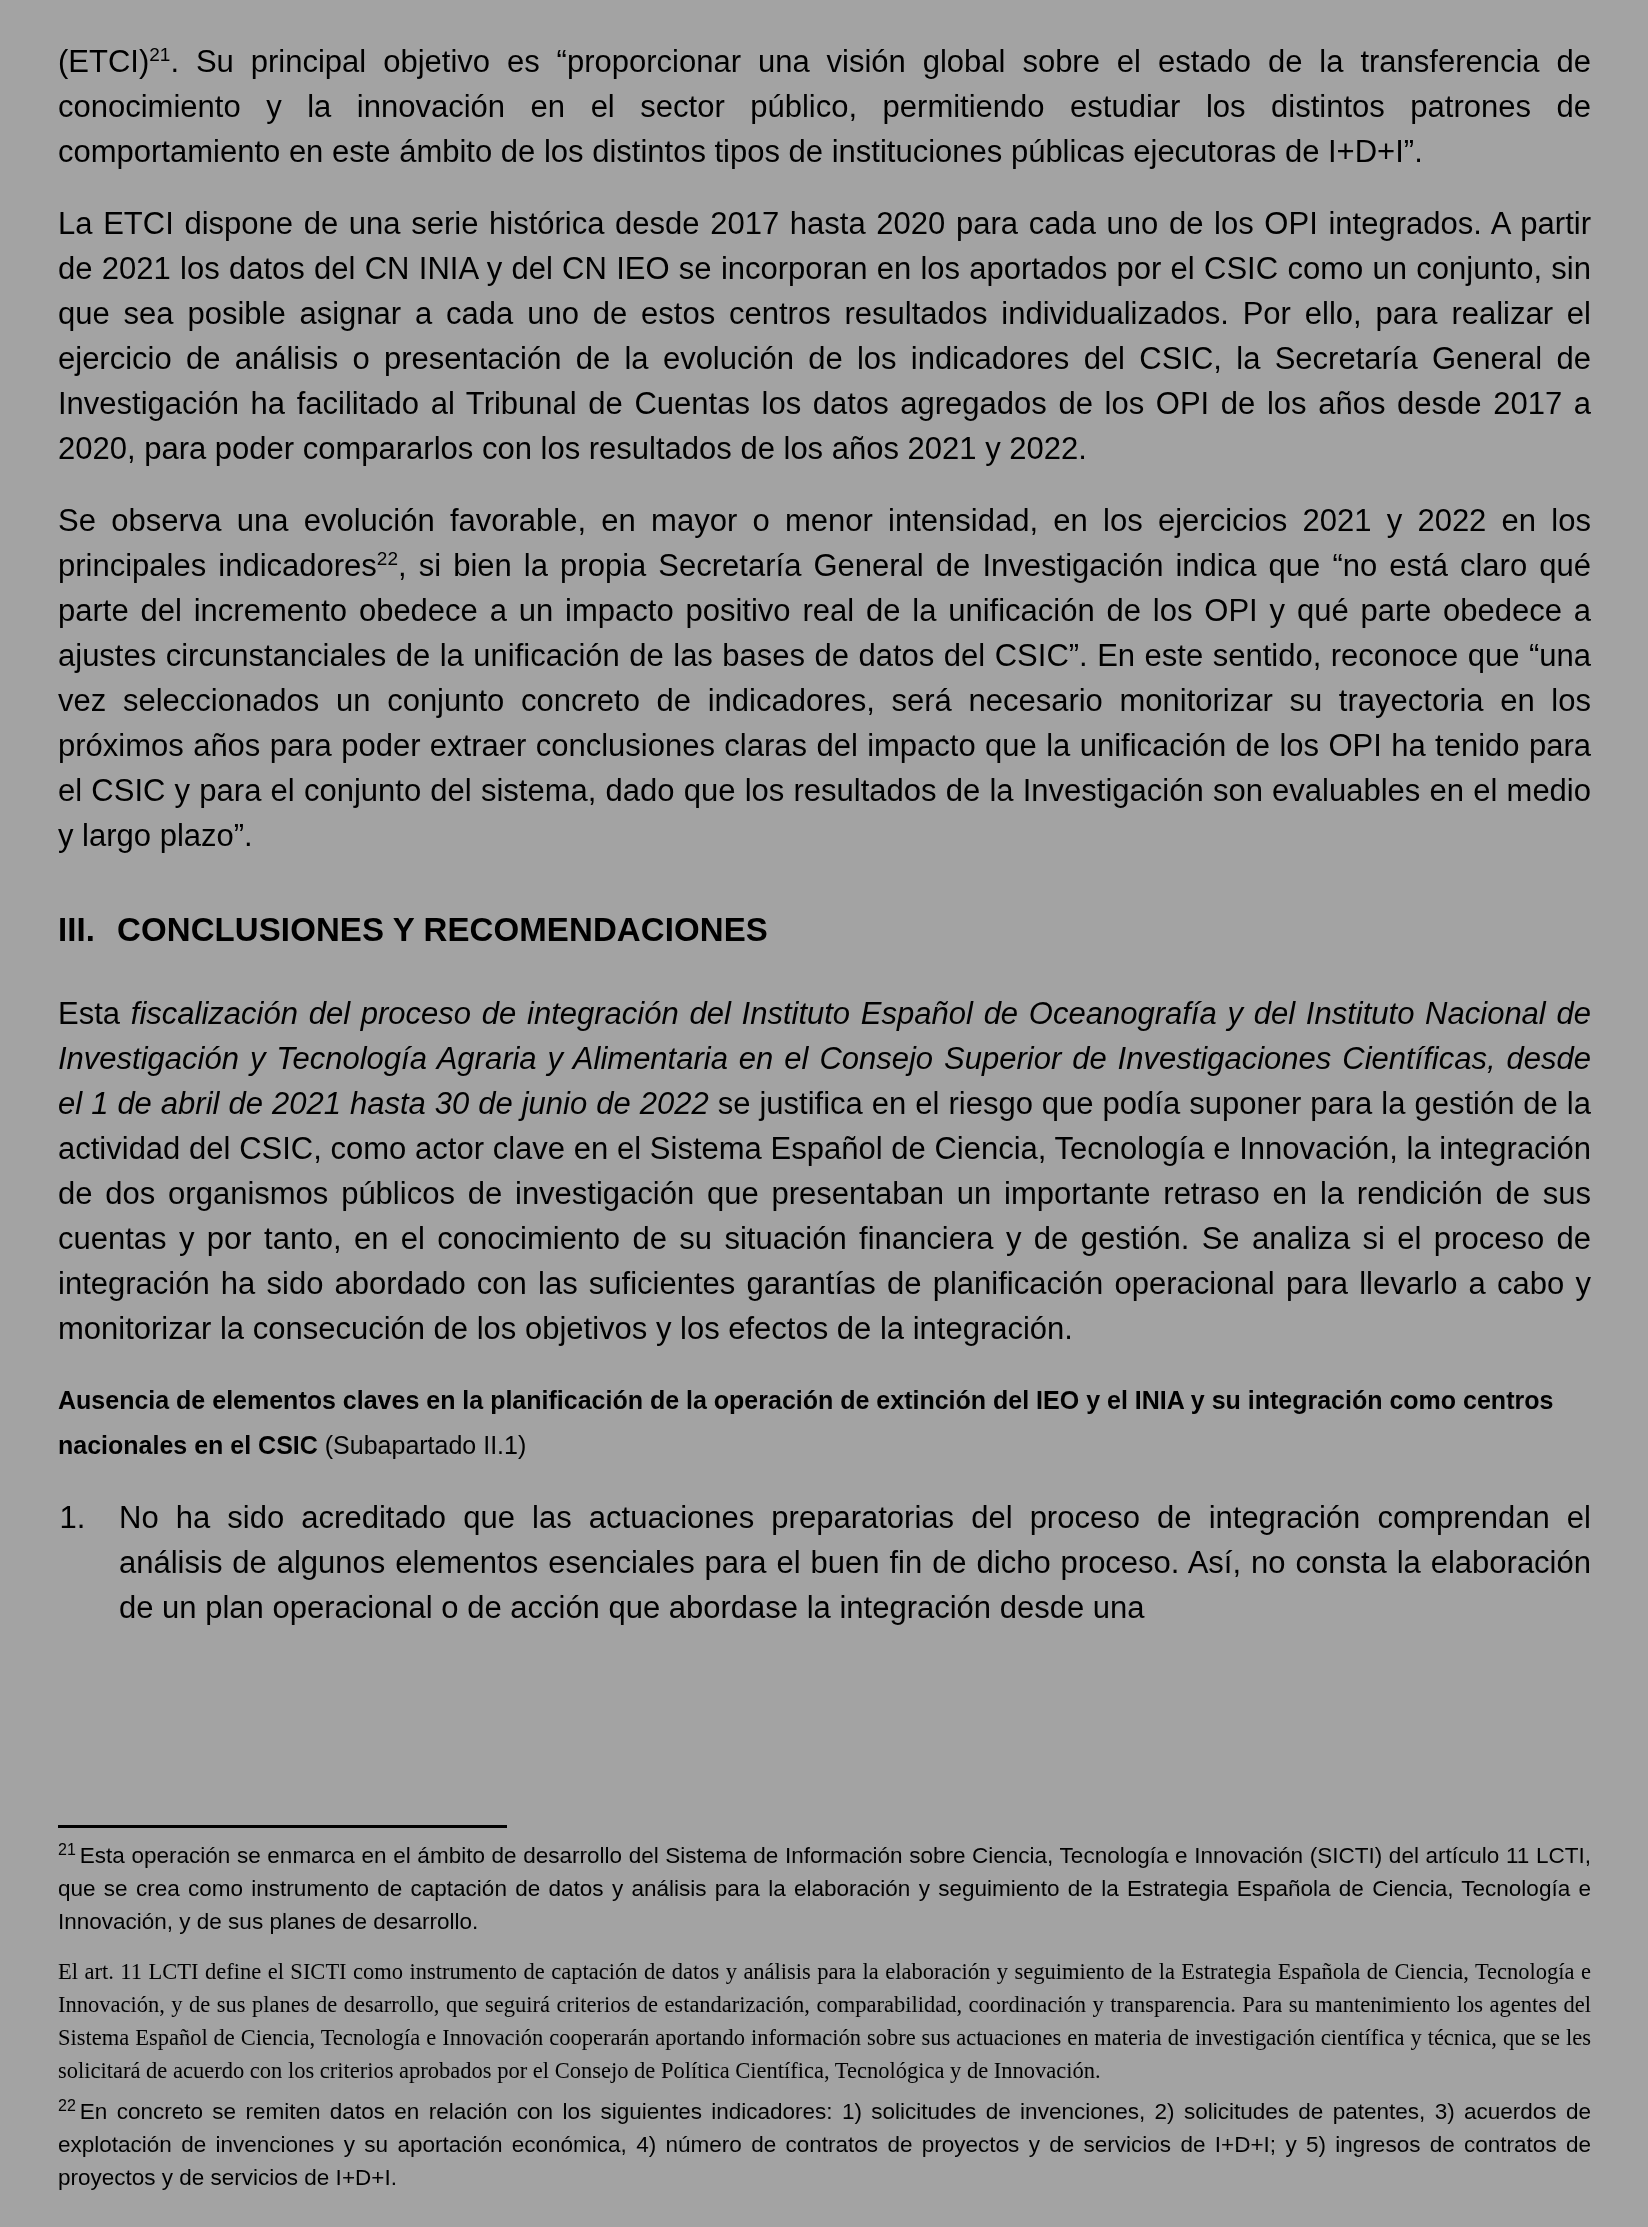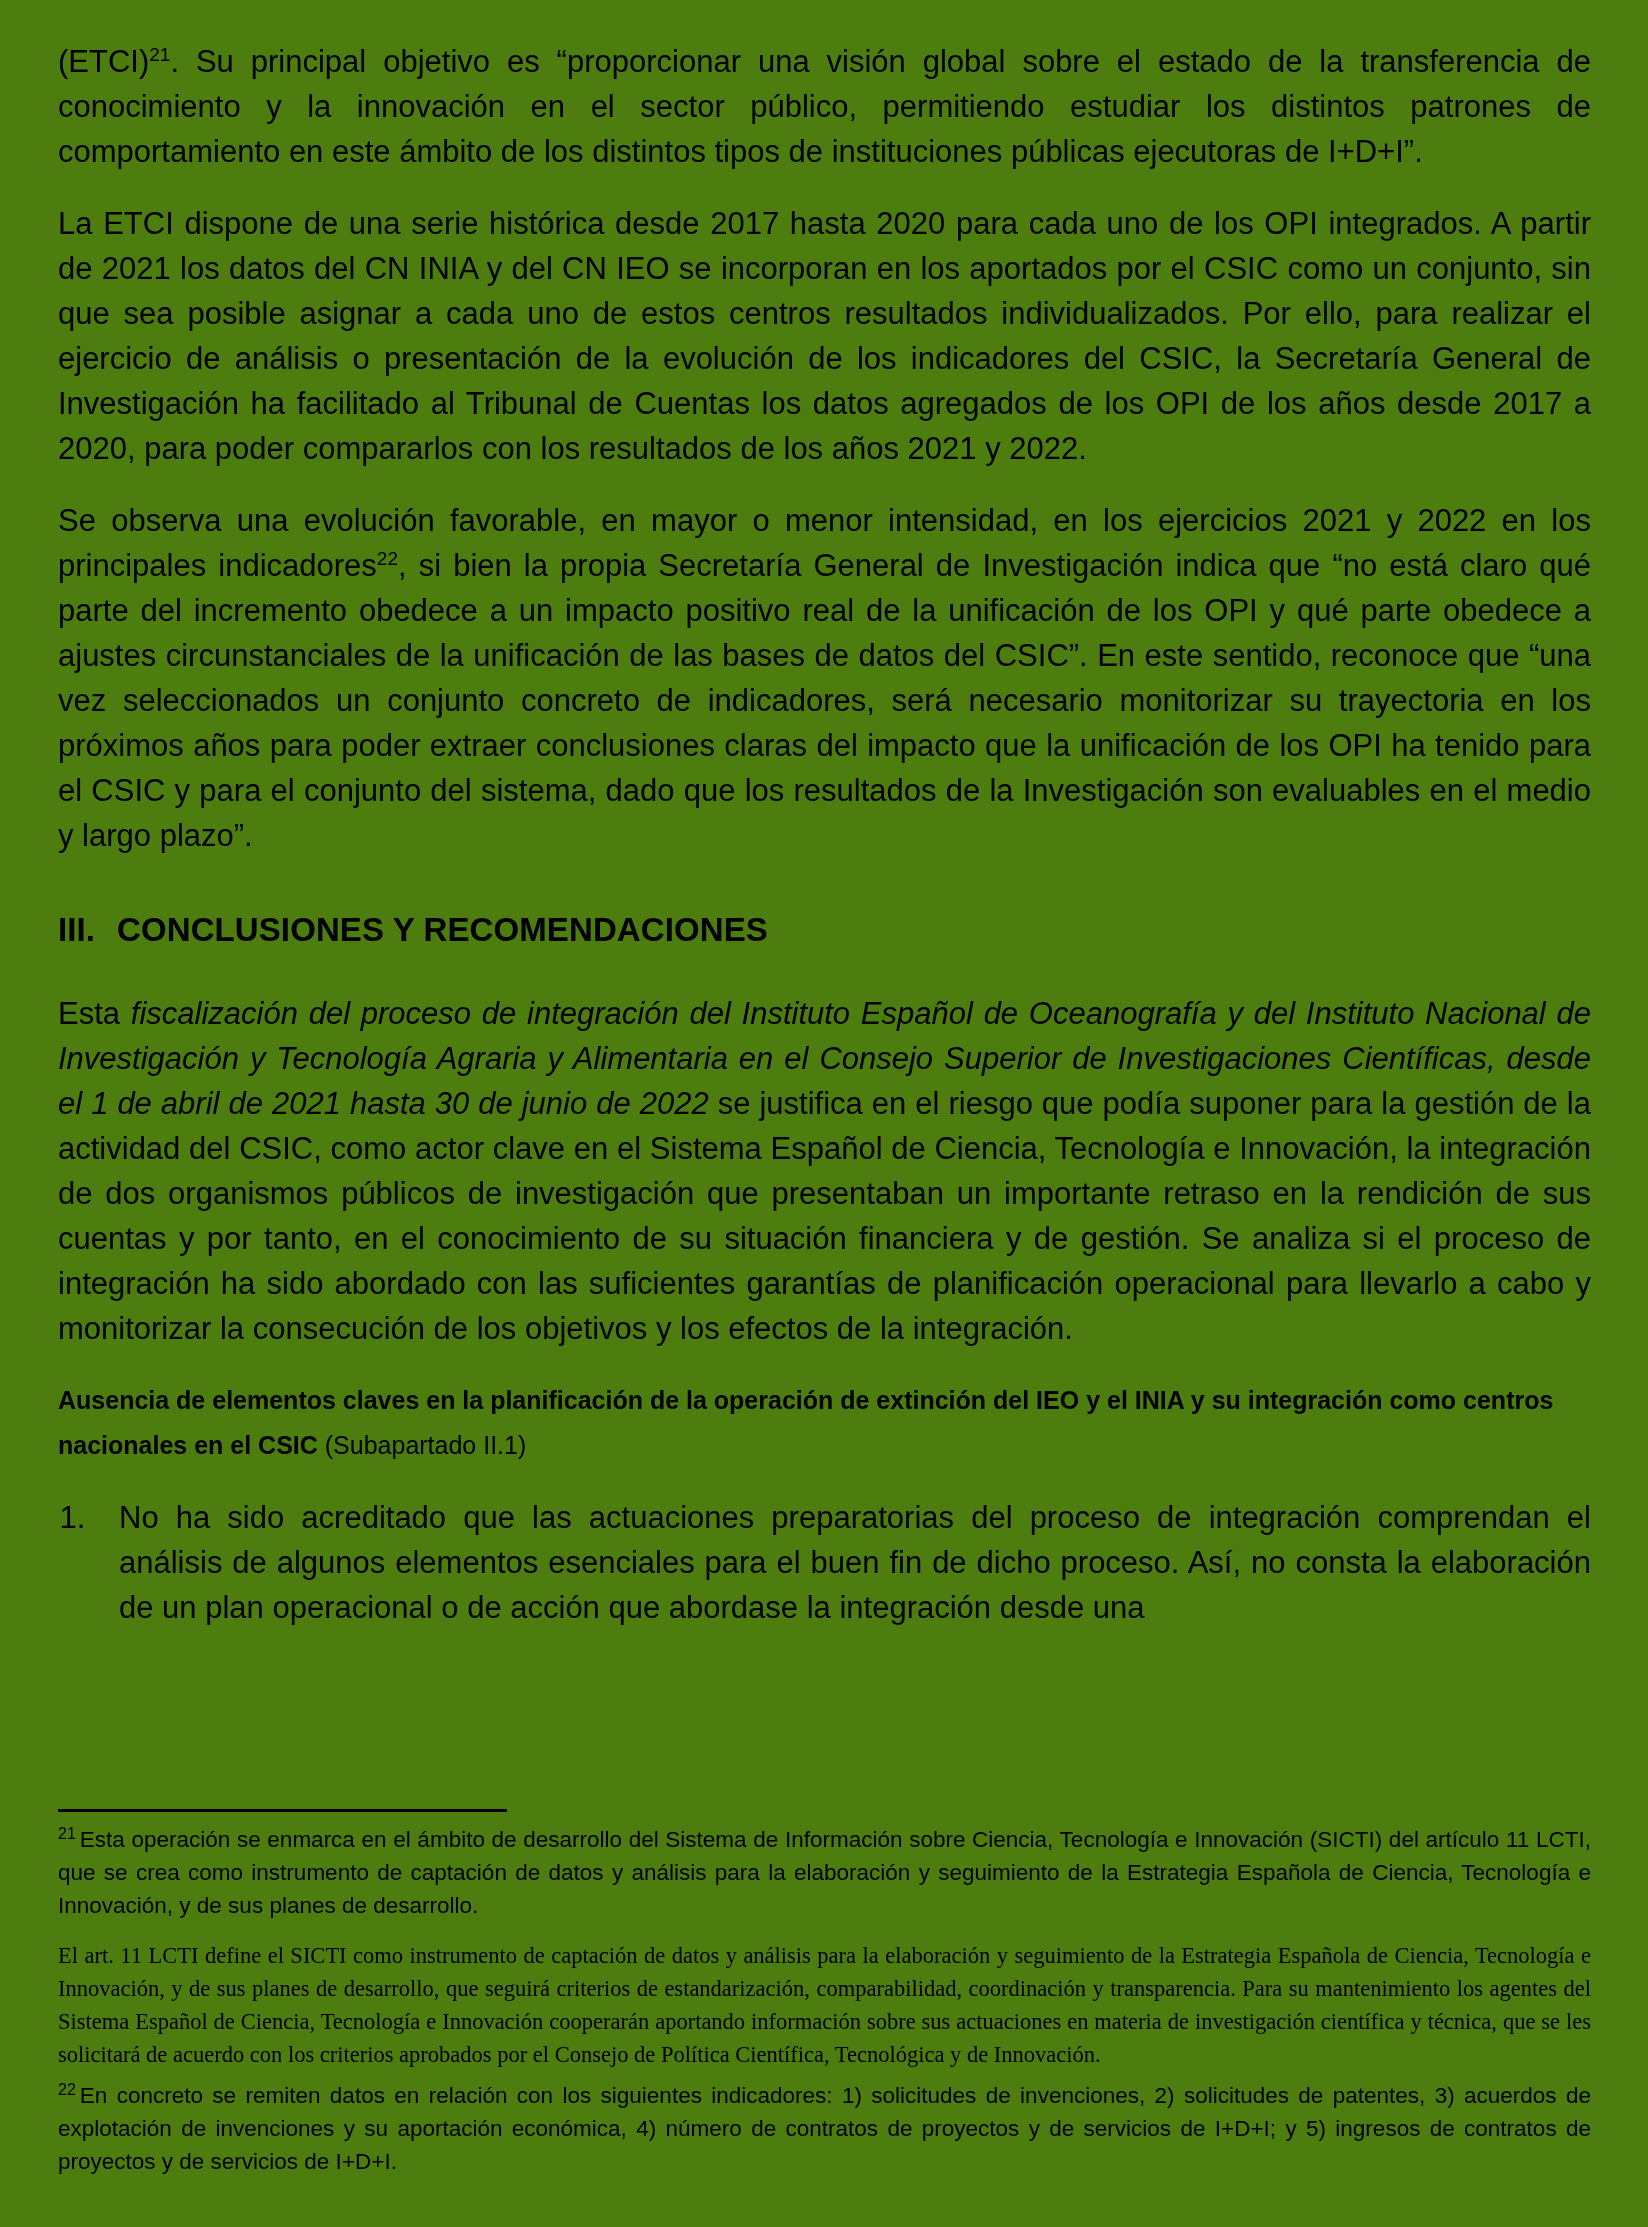--- a/index.html
+++ b/index.html
@@ -9,21 +9,21 @@
     background: #ffffff;
   }
   body {
     font-family: "Liberation Sans", sans-serif;
     color: #000000;
   }
   .page {
     position: relative;
     width: 1649px;
     height: 2227px;
-    background: #4d7c0f;
+    background: #a3a3a3;
     box-sizing: border-box;
     padding: 39px 58px 0 58px;
     overflow: hidden;
   }
   .content {
     width: 1533px;
     margin: 0 auto;
   }
 
   
@@ -112,21 +112,21 @@
     margin: 0 0 11.2px 0;
   }
   p.footnote {
     font-size: 22.5px;
     line-height: 33px;
     text-align: justify;
     text-justify: inter-word;
     margin: 0 0 8px 0;
   }
   p.footnote.cont { margin-top: 17px; font-family: Liberation Serif, serif; }
-  p.footnote:last-child { margin-bottom: 16px; }
+  p.footnote:last-child { margin-bottom: 0; }
   sup.fn-marker {
     font-size: 16px;
     vertical-align: super;
     line-height: 0;
     margin-right: 4px;
   }
 </style>
 </head>
 <body>
 

